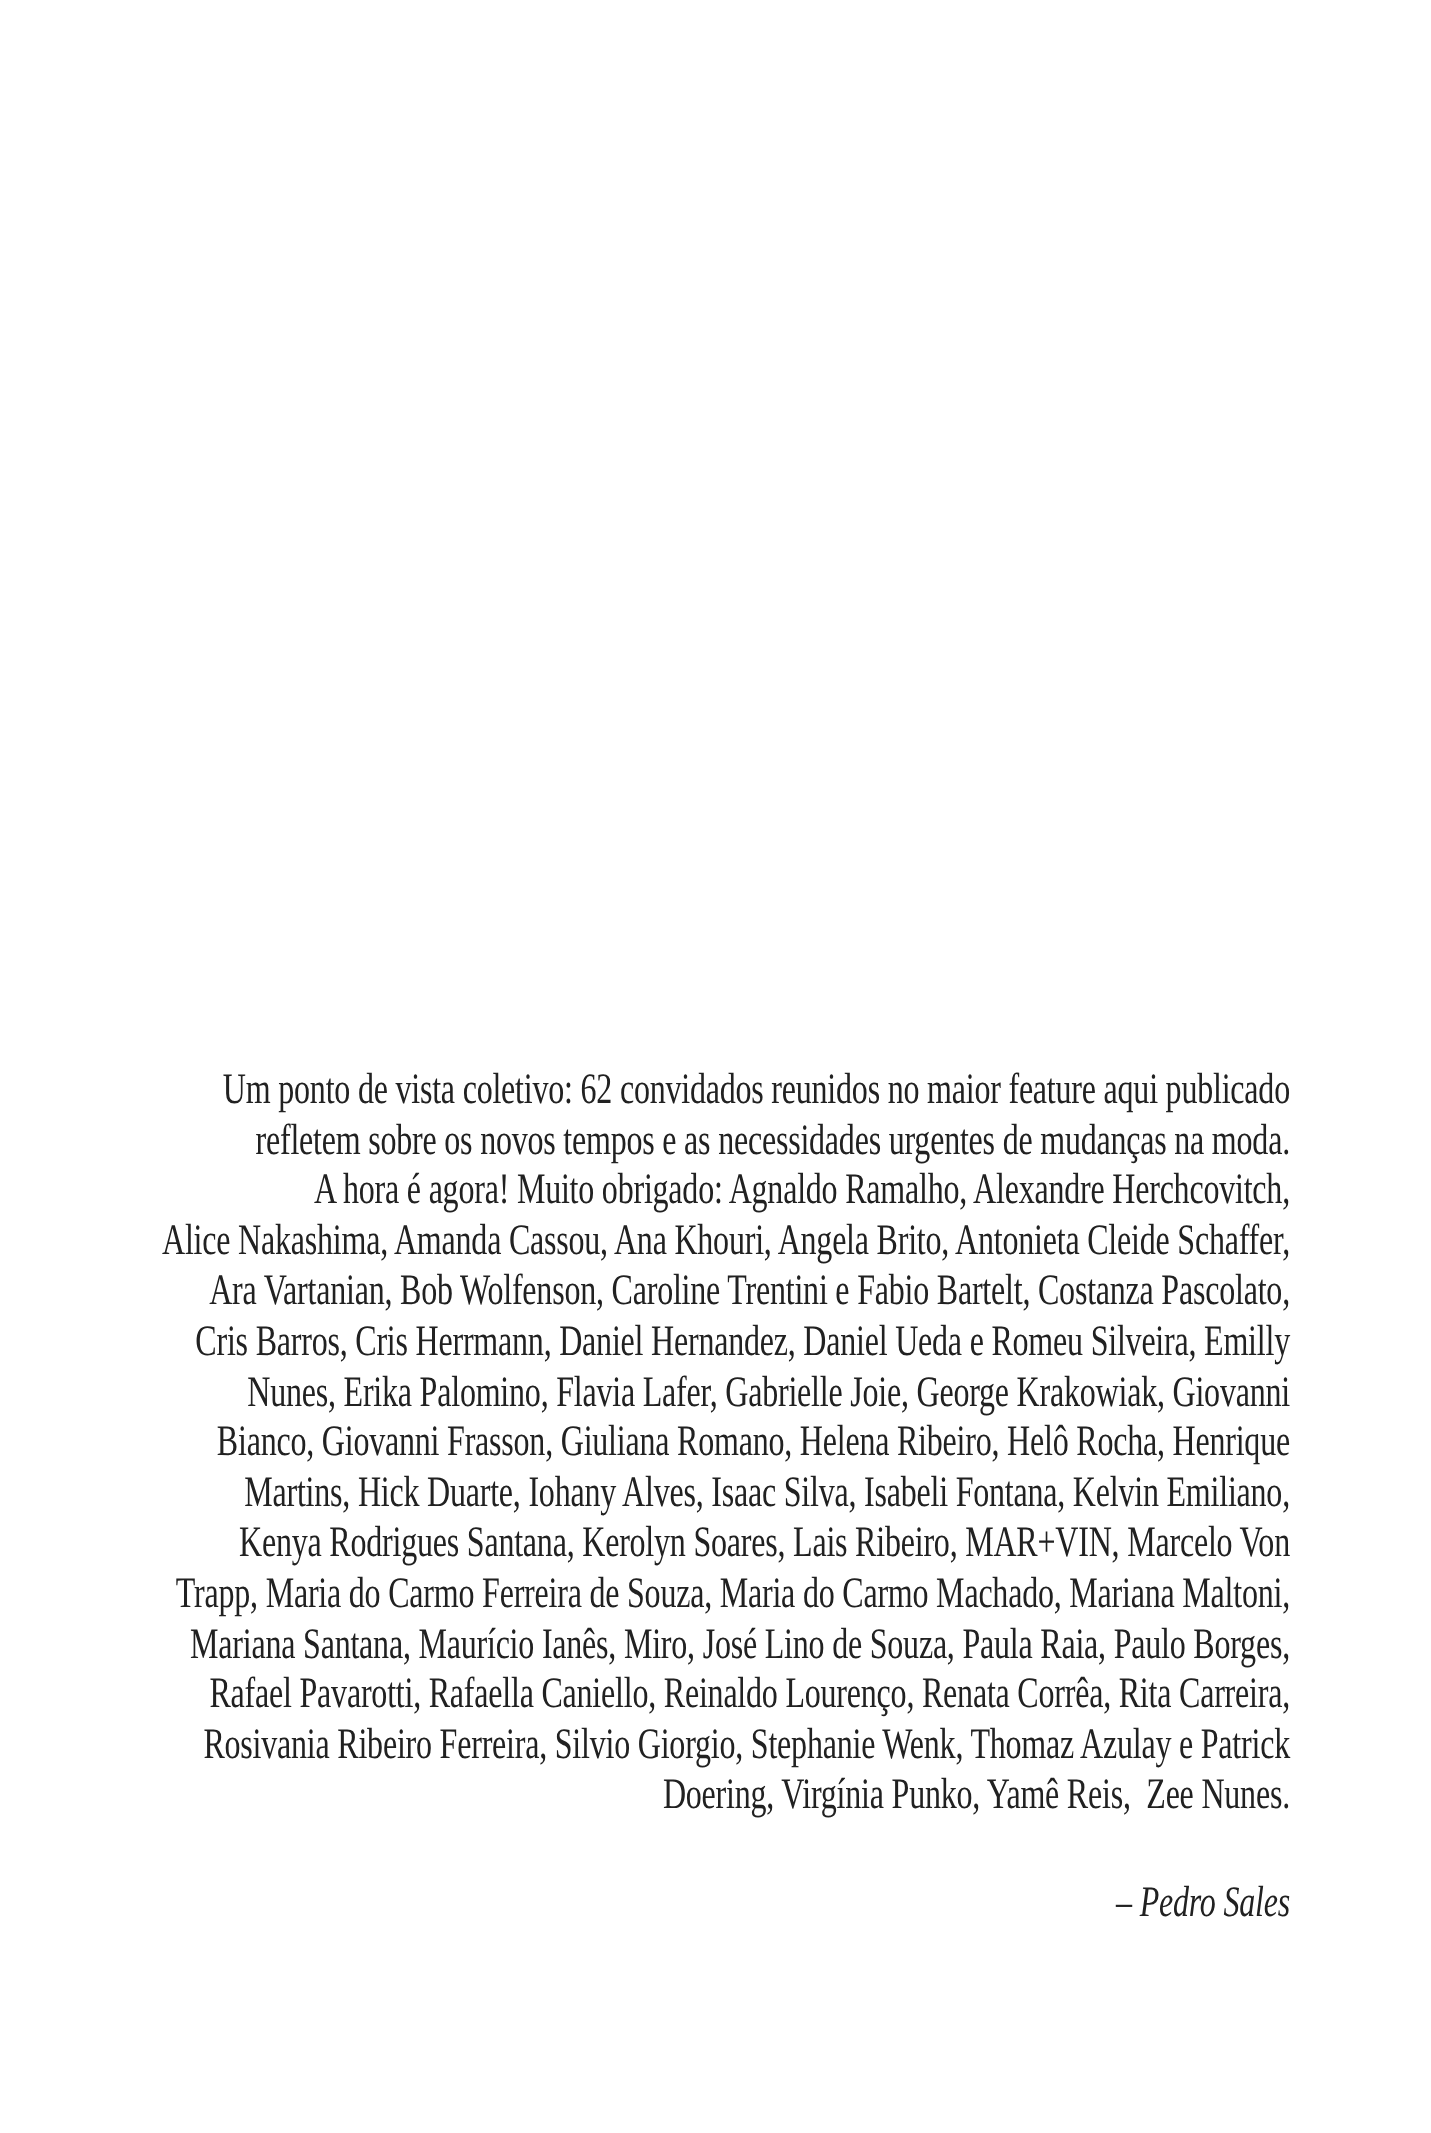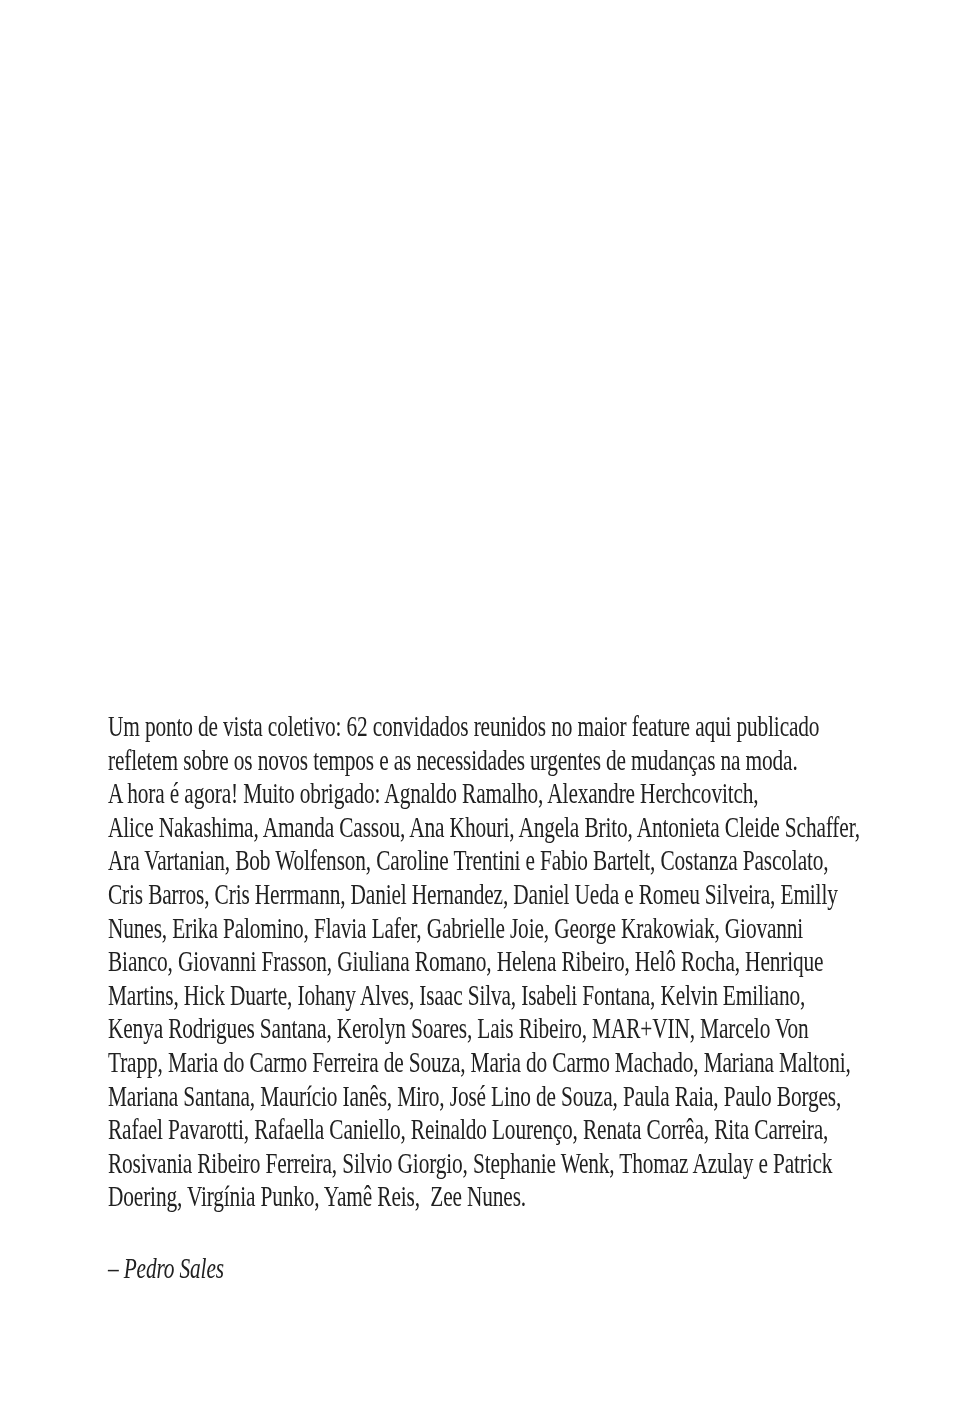--- a/index.html
+++ b/index.html
@@ -9,20 +9,21 @@
   body {
     width: 954px;
     height: 1422px;
     background: #ffffff;
     position: relative;
     overflow: hidden;
   }
   .page {
     position: absolute;
     inset: 0;
+    text-align: right;
   }
   .text-block {
     position: absolute;
     left: 108px;
     top: 710px;
     transform-origin: 0 0;
   }
   .line {
     font-family: "Liberation Serif", serif;
     font-size: 29px;

